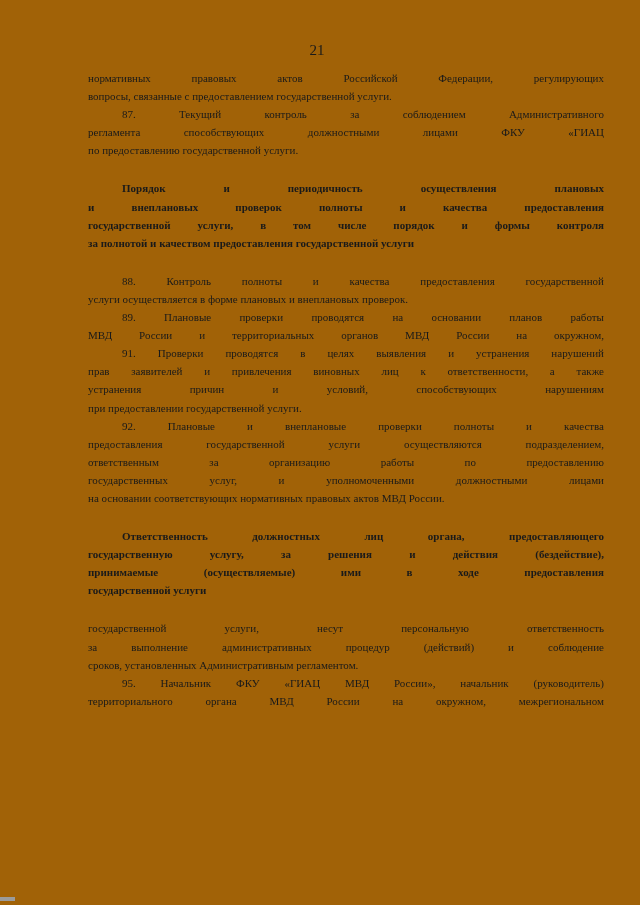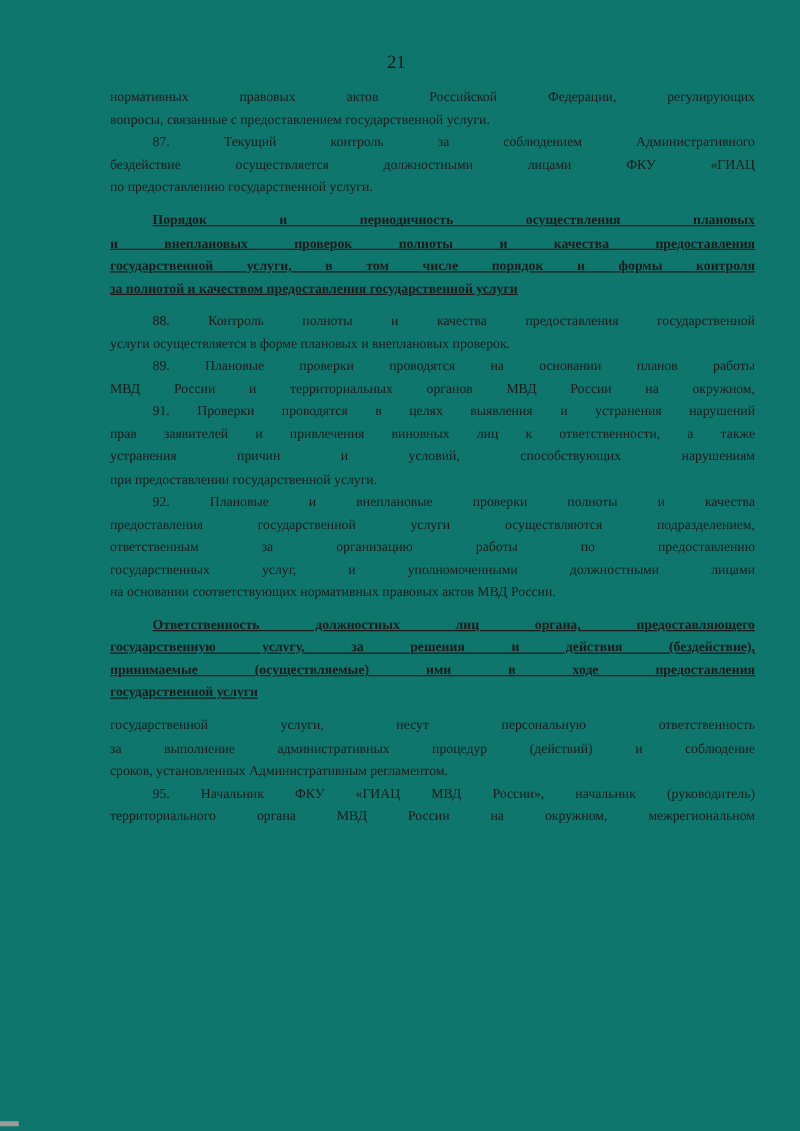--- a/index.html
+++ b/index.html
@@ -4,21 +4,21 @@
 <style>
   html, body {
     margin: 0;
     padding: 0;
     background: #ffffff;
   }
   .page {
     position: relative;
     width: 640px;
     height: 905px;
-    background: #0f766e;
+    background: #a16207;
     overflow: hidden;
     font-family: "Liberation Serif", "DejaVu Serif", serif;
     color: #1a1a1a;
   }
   .page-number {
     position: absolute;
     top: 41px;
     left: 0;
     width: 634px;
     text-align: center;
@@ -29,22 +29,21 @@
     position: absolute;
     top: 69px;
     left: 88px;
     width: 516px;
     font-size: 11px;
     line-height: 18.1px;
   }
   .block { margin: 0; }
   .block.heading {
     font-weight: bold;
-    margin: 8px 0;
-    text-decoration: underline;
+    margin: 20px 0;
   }
   .line {
     text-align: justify;
     text-align-last: justify;
   }
   .line.last {
     text-align-last: left;
   }
   .line.indent {
     text-indent: 34px;
@@ -63,21 +62,21 @@
 <div class="page">
   <div class="page-number">21</div>
 
   <div class="doc-body" id="doc-body">
       <div class="block paragraph">
         <div class="line">нормативных правовых актов Российской Федерации, регулирующих</div>
         <div class="line last">вопросы, связанные с предоставлением государственной услуги.</div>
       </div>
       <div class="block paragraph">
         <div class="line indent">87. Текущий контроль за соблюдением Административного</div>
-        <div class="line">бездействие осуществляется должностными лицами ФКУ «ГИАЦ</div>
+        <div class="line">регламента способствующих должностными лицами ФКУ «ГИАЦ</div>
         <div class="line last">по предоставлению государственной услуги.</div>
       </div>
       <div class="block heading">
         <div class="line indent">Порядок и периодичность осуществления плановых</div>
         <div class="line">и внеплановых проверок полноты и качества предоставления</div>
         <div class="line">государственной услуги, в том числе порядок и формы контроля</div>
         <div class="line last">за полнотой и качеством предоставления государственной услуги</div>
       </div>
       <div class="block paragraph">
         <div class="line indent">88. Контроль полноты и качества предоставления государственной</div>

